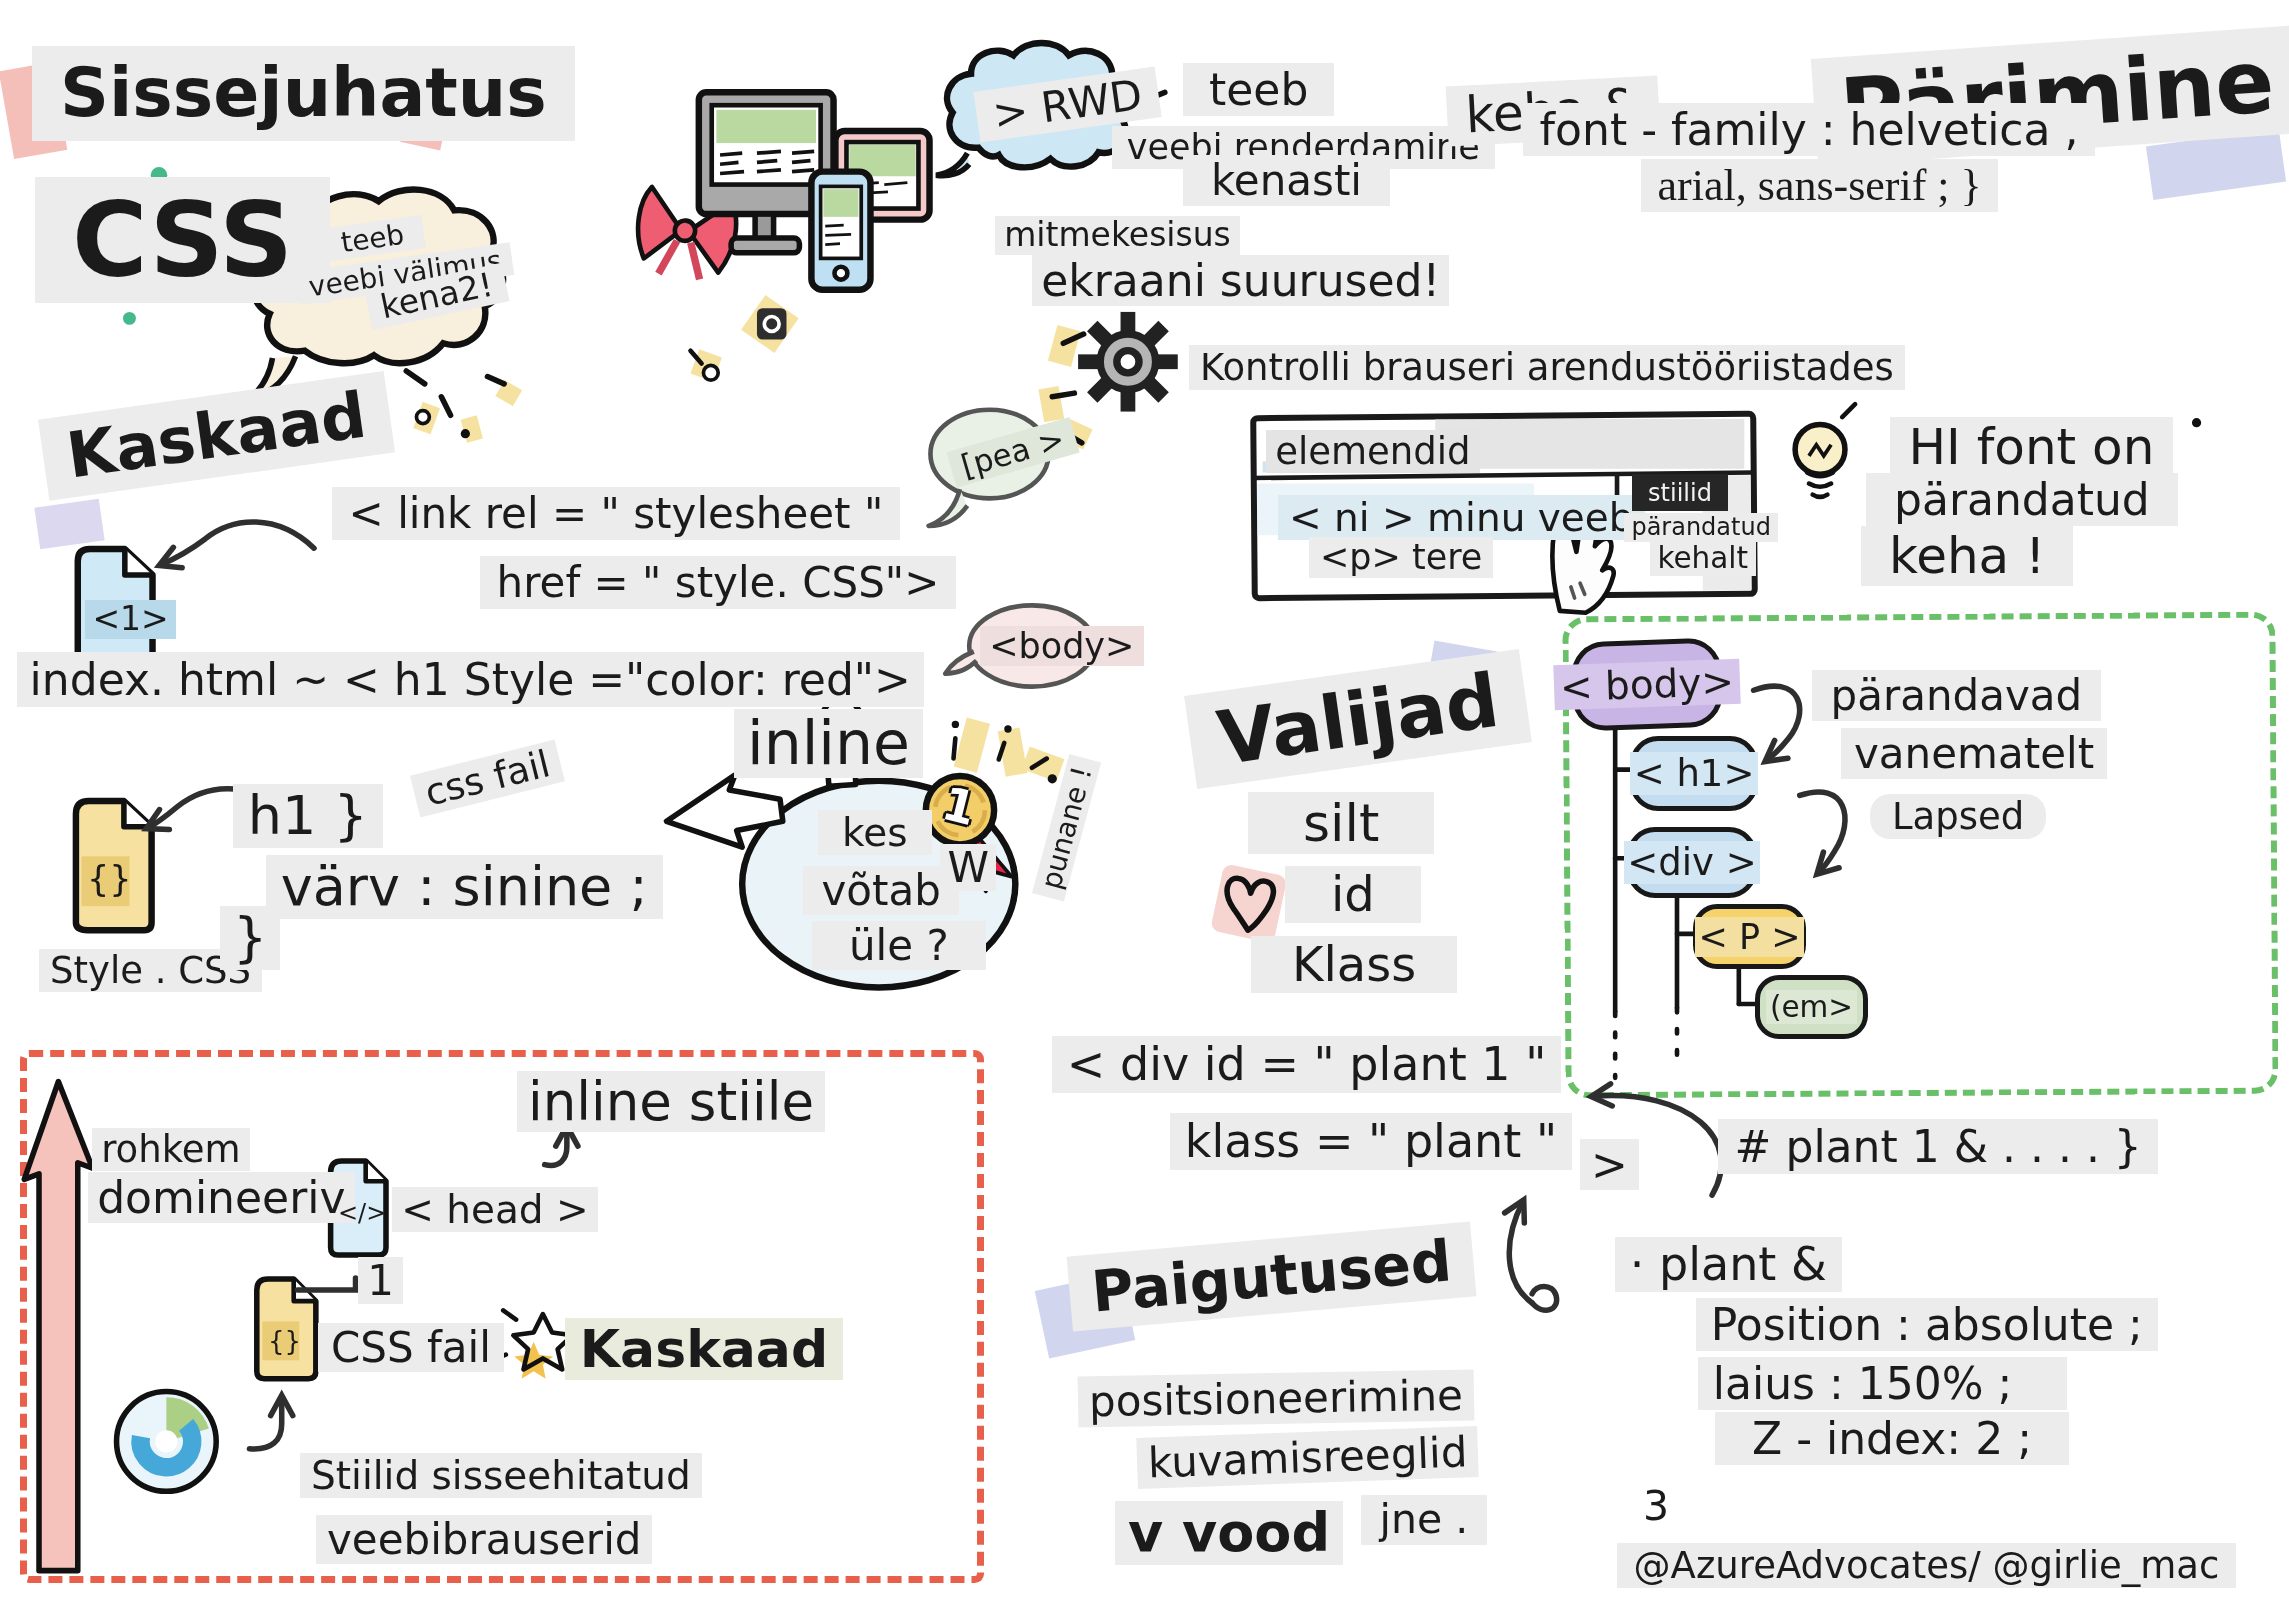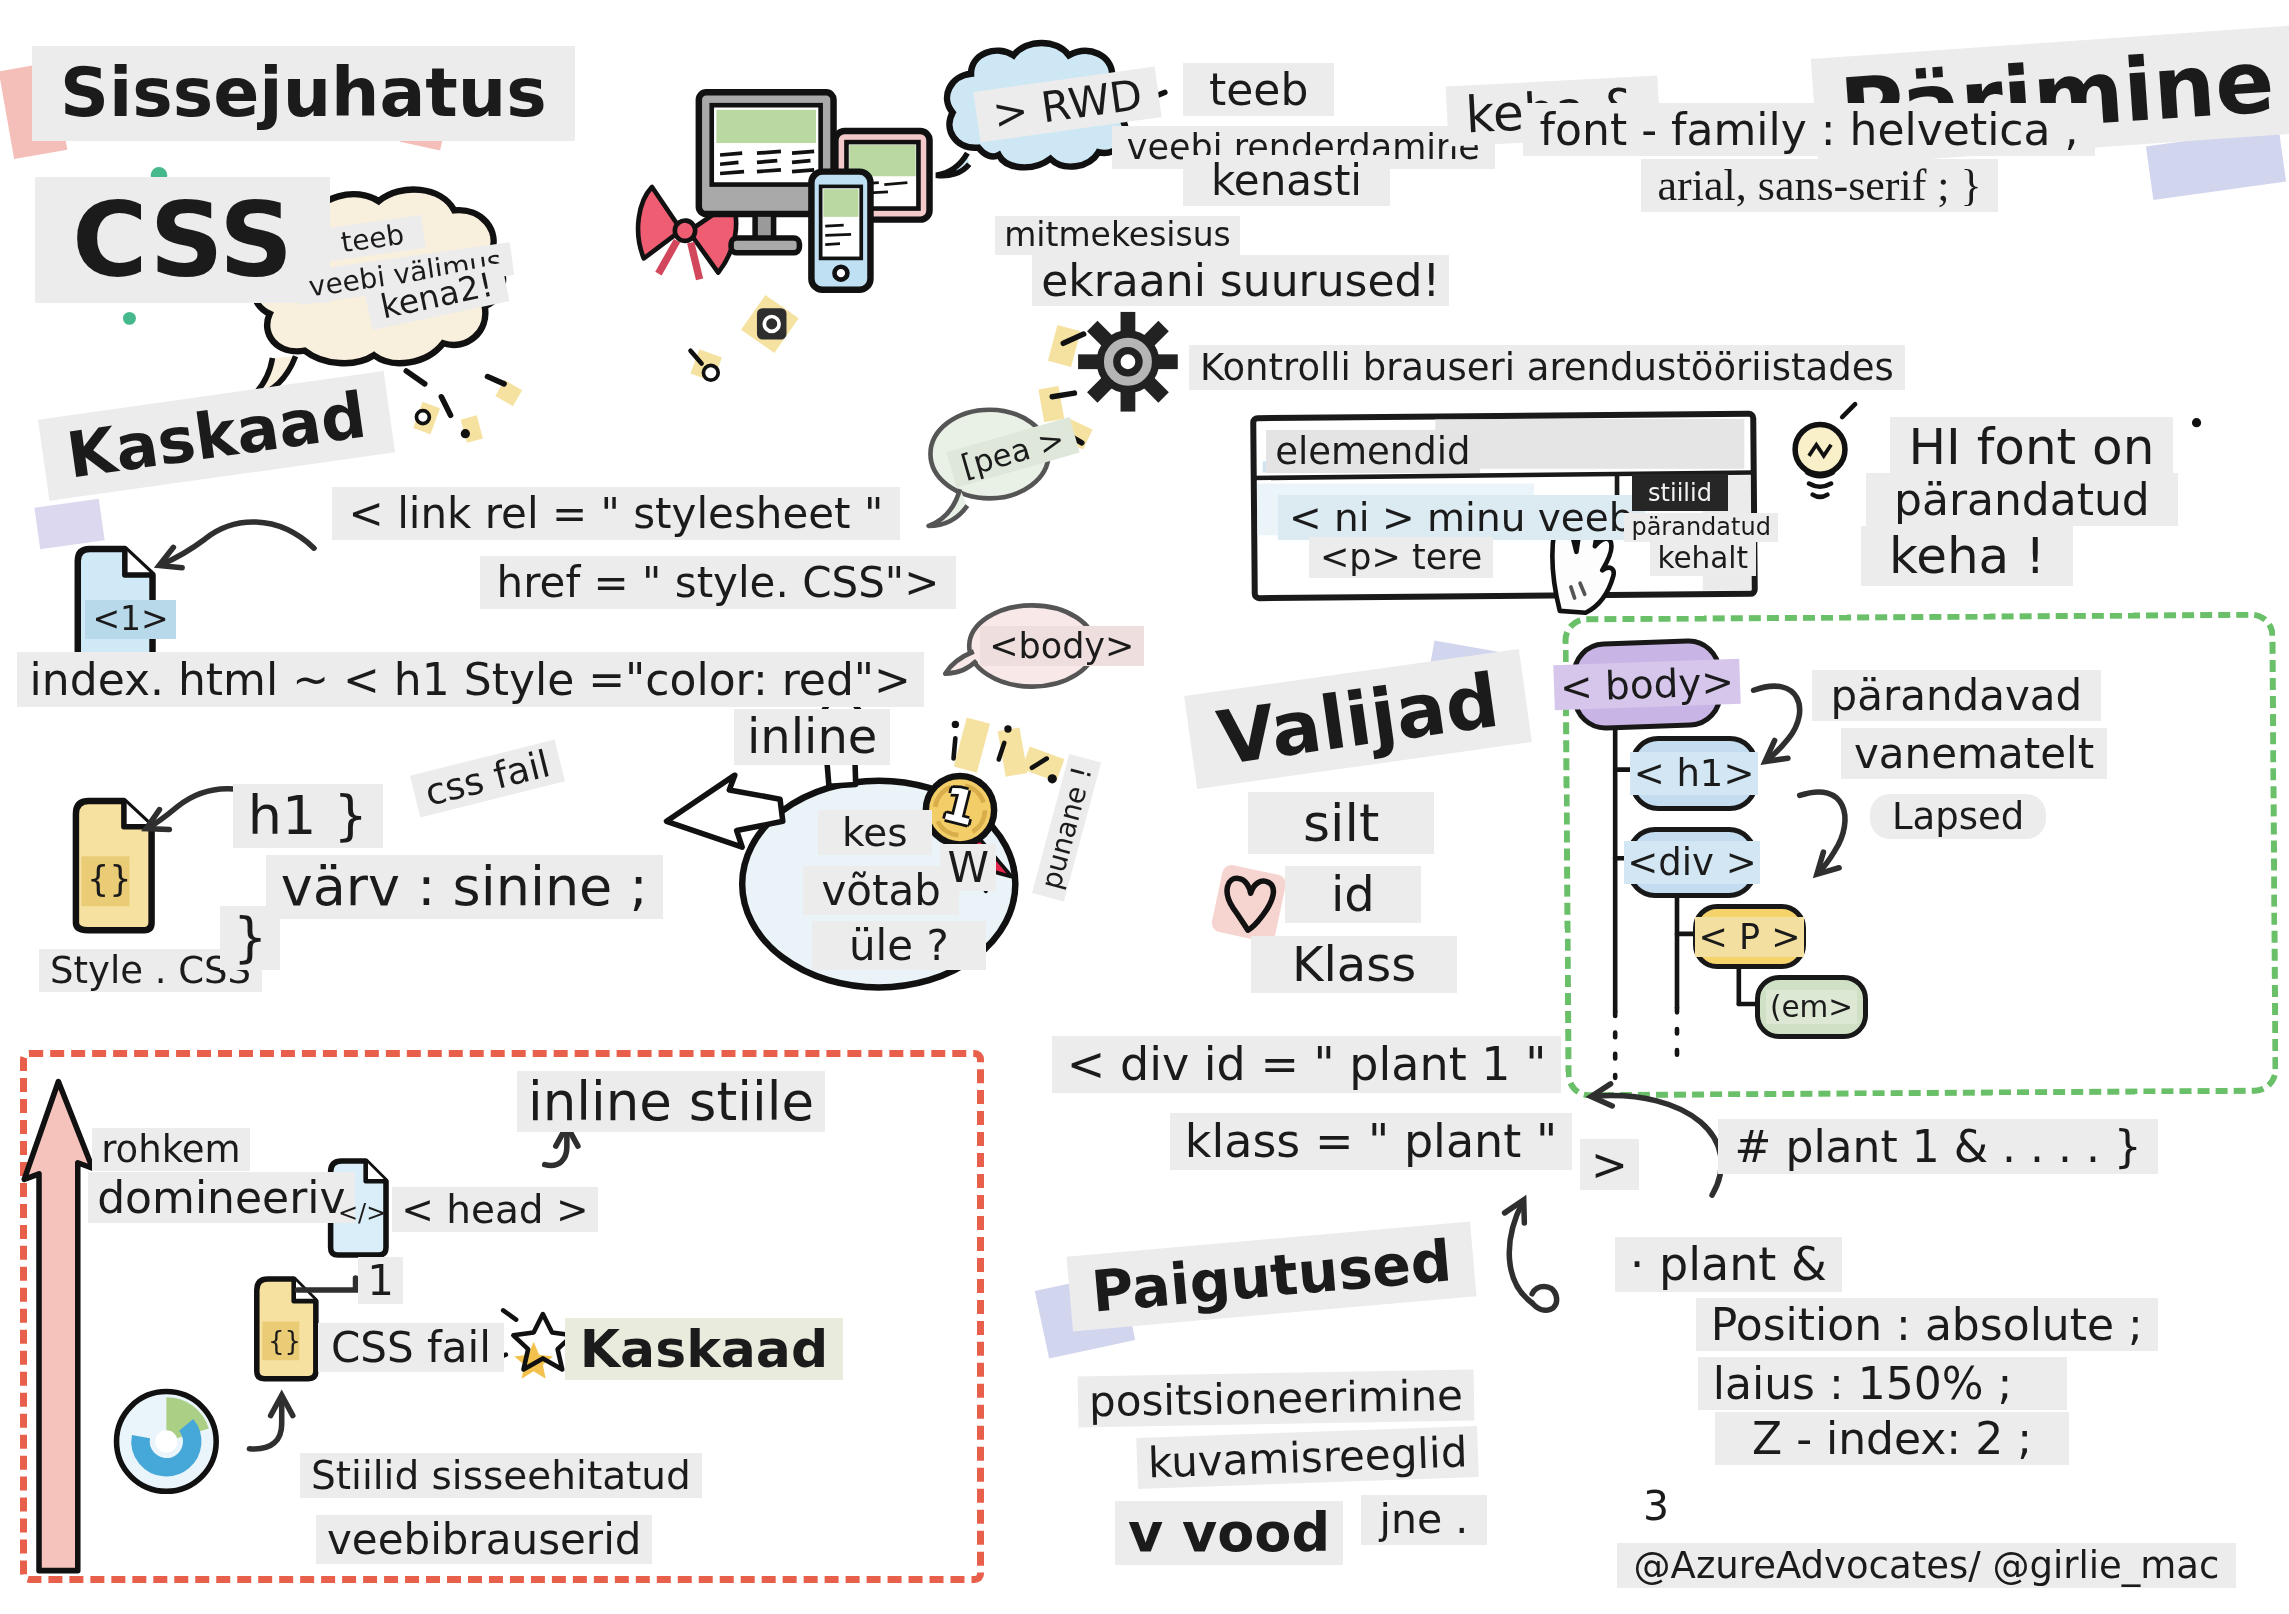--- a/index.html
+++ b/index.html
@@ -319,21 +319,21 @@
   <div class="tag" style="left:1248px;top:792px;font-size:52px;padding:1.8px 55px;">silt</div>
   <div class="tag" style="left:1285px;top:866px;font-size:48px;padding:1.8px 46px;">id</div>
   <div class="tag" style="left:1251px;top:936px;font-size:48px;padding:1.8px 41px;">Klass</div>
 
   <div class="notag" style="left:87px;top:860px;font-size:35px;">{}</div>
   <div class="tag" style="left:39px;top:949px;font-size:37px;padding:0.9px 11px;">Style . CSS</div>
   <div class="tag" style="left:233px;top:784px;font-size:54px;padding:1.8px 14.8px;">h1 }</div>
   <div class="tag" style="left:266px;top:855px;font-size:54px;padding:1.8px 14.8px;">värv : sinine ;</div>
   <div class="tag" style="left:220px;top:906px;font-size:54px;padding:1.8px 13px;">}</div>
   <div class="tag" style="left:413px;top:757px;font-size:37px;transform:rotate(-14deg);padding:0.9px 11px;">css fail</div>
-  <div class="tag" style="left:734px;top:709px;font-size:48px;padding:0.9px 13px;">inline</div>
+  <div class="tag" style="left:734px;top:709px;font-size:60px;padding:0.9px 13px;">inline</div>
   <div class="tag" style="left:818px;top:810px;font-size:39px;padding:0.9px 24px;">kes</div>
   <div class="tag" style="left:803px;top:866px;font-size:42px;padding:0.9px 18.5px;">võtab</div>
   <div class="tag" style="left:812px;top:921px;font-size:42px;padding:0.9px 37px;">üle ?</div>
   <div class="notag" style="left:943px;top:781px;font-size:46px;font-weight:700;transform:rotate(14deg);color:#fff;text-shadow:-2.8px 0 #111,2.8px 0 #111,0 -2.8px #111,0 2.8px #111,-1.8px -1.8px #111,1.8px 1.8px #111;">1</div>
   <div class="tag" style="left:940px;top:844px;font-size:42px;padding:0 7.4px;">W</div>
   <div class="tag vtext" style="left:1032px;top:893px;font-size:28px;transform:rotate(-75deg);padding:0.9px 9.2px;">punane !</div>
 
   <div class="node" style="left:1572px;top:640px;width:140px;height:79px;background:#c9b4e6;border-radius:33px;font-size:39px;transform:rotate(-2deg);">
       <span style="background:#d6c6ec;padding:0 5.5px;">&lt; body&gt;</span>
     </div>

